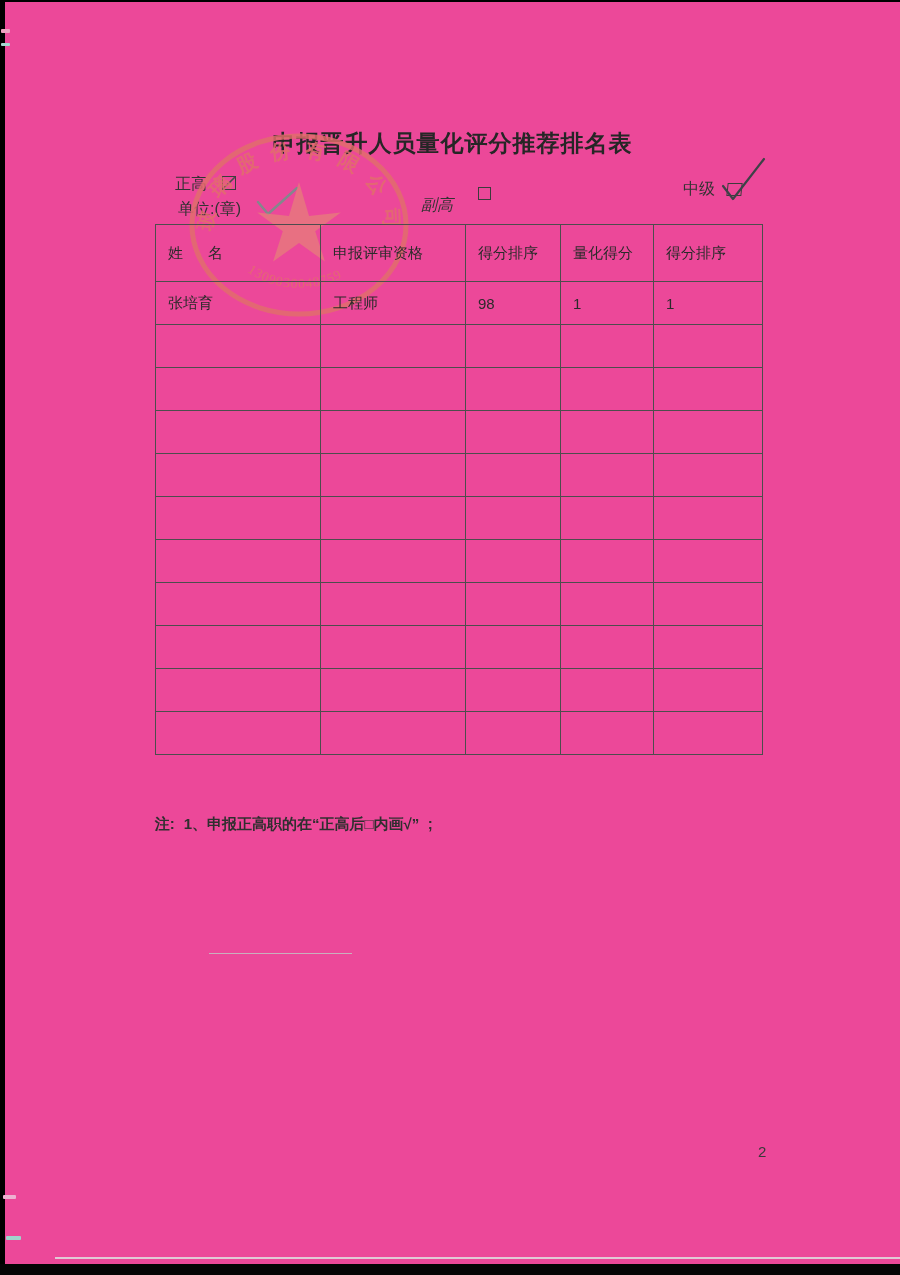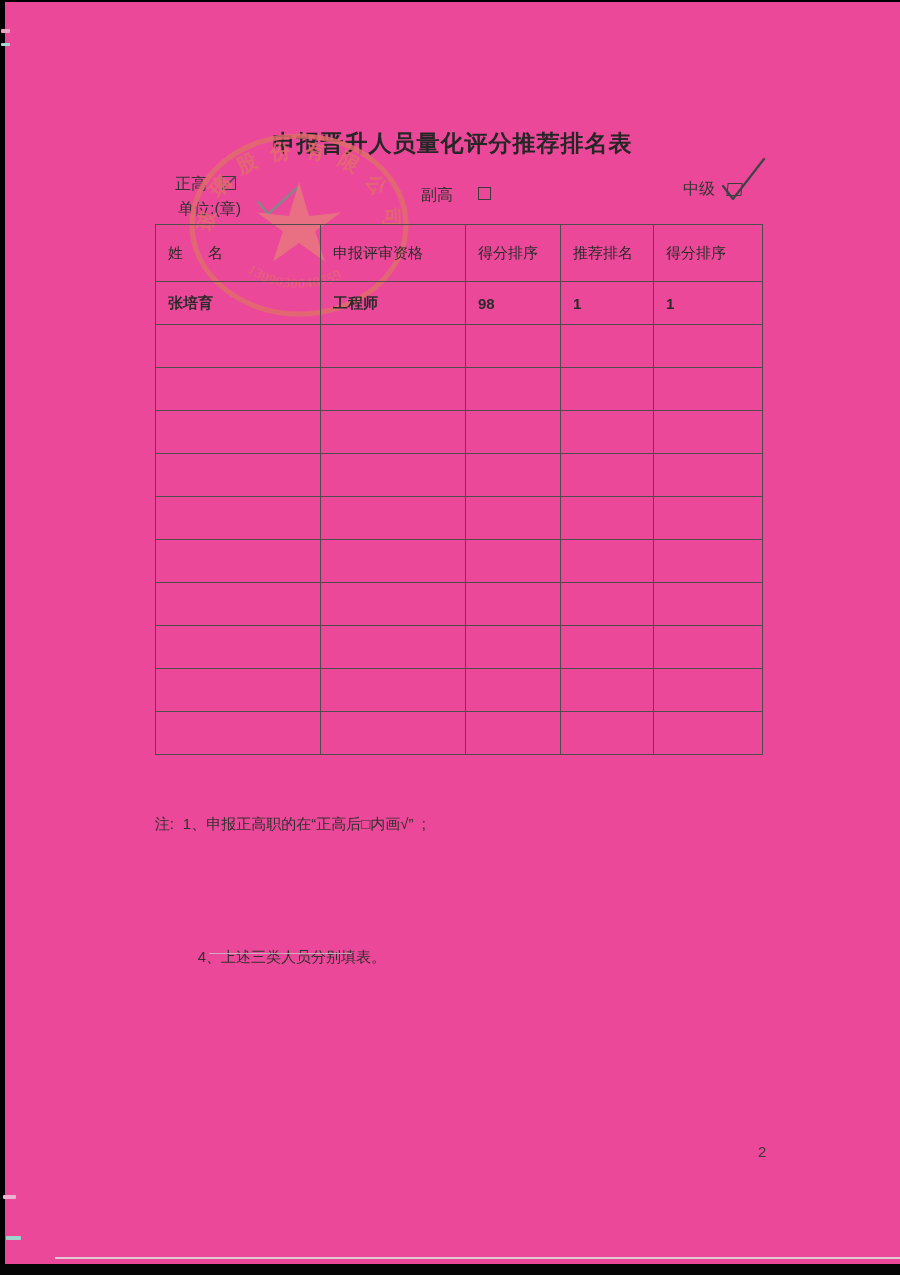--- a/index.html
+++ b/index.html
@@ -39,45 +39,45 @@
   .stamp { position:absolute; left:181px; top:127px; opacity:.82; pointer-events:none; }
   .stamp text { font-family:"Liberation Serif","DejaVu Serif",serif; }
 
   
   .rank-table { position:absolute; left:150px; top:222px; border-collapse:collapse; table-layout:fixed; }
   .rank-table th, .rank-table td {
     border:1.6px solid #4d4d4d; text-align:left; vertical-align:middle;
     padding-left:12px; font-size:15px; color:#2b2b2b; overflow:hidden;
   }
   .rank-table th { height:57px; font-weight:500; white-space:pre; }
-  .rank-table td { height:43px; font-weight:bold; }
-
-  
-  .note-line { position:absolute; font-size:15px; font-weight:400; color:#2f2f2f; white-space:pre; }
+  .rank-table td { height:43px; font-weight:normal; }
+
+  
+  .note-line { position:absolute; font-size:15px; font-weight:700; color:#2f2f2f; white-space:pre; }
   .note-prefix { margin-right:9px; }
   .note-underline { position:absolute; left:204px; top:951px; width:143px; height:1px; background:#c3c3c3; opacity:.85; }
 
   .page-number { position:absolute; left:753px; top:1141px; font-size:15px; color:#3a3a3a; }
 
   svg.checkmark { position:absolute; overflow:visible; }
 </style>
 </head>
 <body>
 
 <div class="page">
 
   <div class="title">申报晋升人员量化评分推荐排名表</div>
 
   <span class="abs level-label" style="left:170px; top:172px;">正高</span>
   <span class="checkbox" style="left:217px; top:174px;"></span>
   <svg class="checkmark" style="left:217px; top:174px;" width="15" height="15">
     <line x1="1" y1="13" x2="13" y2="1" stroke="#4a4a4a" stroke-width="1.6"></line>
   </svg>
 
-  <span class="abs level-label" style="left:416px; top:183px;">副高</span>
+  <span class="abs level-label" style="left:416px; top:193px;font-style:italic;">副高</span>
   <span class="checkbox" style="left:473px; top:185px; width:13px; height:13px;"></span>
 
   <span class="abs level-label" style="left:678px; top:177px;">中级</span>
   <span class="checkbox" style="left:722px; top:181px; width:15px; height:13px; transform:skewX(-6deg);"></span>
   <svg class="checkmark" style="left:712px; top:154px;" width="52" height="50">
     <polyline points="6,30 16,43 47,3" fill="none" stroke="#3d4247" stroke-width="2.2" stroke-linecap="round" stroke-linejoin="round"></polyline>
   </svg>
 
   <span class="unit-label">单位:(章)</span>
   <svg class="checkmark" style="left:250px; top:184px;" width="46" height="32">
@@ -105,21 +105,21 @@
         <col style="width:145px">
         <col style="width:95px">
       <col style="width:93px">
         <col style="width:109px">
     </colgroup>
     <thead>
       <tr>
         <th>姓      名</th>
         <th>申报评审资格</th>
         <th>得分排序</th>
-        <th>推荐排名</th>
+        <th>量化得分</th>
         <th>得分排序</th>
       </tr>
     </thead>
     <tbody>
         <tr>
           <td>张培育</td>
           <td>工程师</td>
           <td>98</td>
           <td>1</td>
           <td>1</td>
@@ -192,23 +192,20 @@
           <td></td>
           <td></td>
           <td></td>
           <td></td>
         </tr>
       </tbody>
   </table>
 
   <div class="note-line" style="left:133px; top:796px;">
     <span class="note-prefix">注:</span><span>1、申报正高职的在“正高后□内画√”  ;</span>
-  </div>
-  <div class="note-line" style="left:176px; top:929px;">
-    <span>4、上述三类人员分别填表。</span>
   </div>
   <div class="note-underline"></div>
 
   <div class="page-number">2</div>
 </div>
 
 <div class="edge-bottom"></div>
 <div class="scanline"></div>
 <div class="mark" style="left:1px; top:29px; width:9px; height:4px; background:#efa3c2;"></div>
 <div class="mark" style="left:1px; top:43px; width:9px; height:3px; background:#a4d9d1;"></div>

